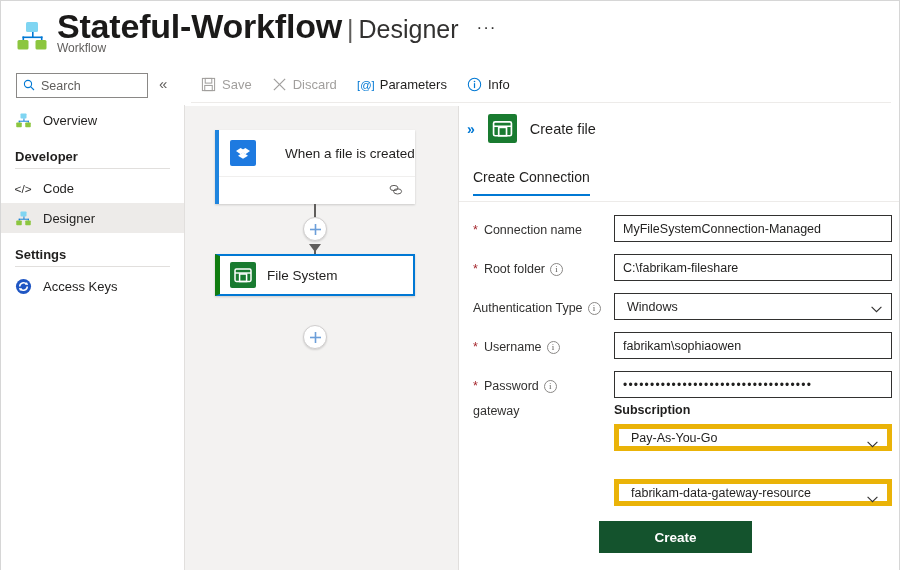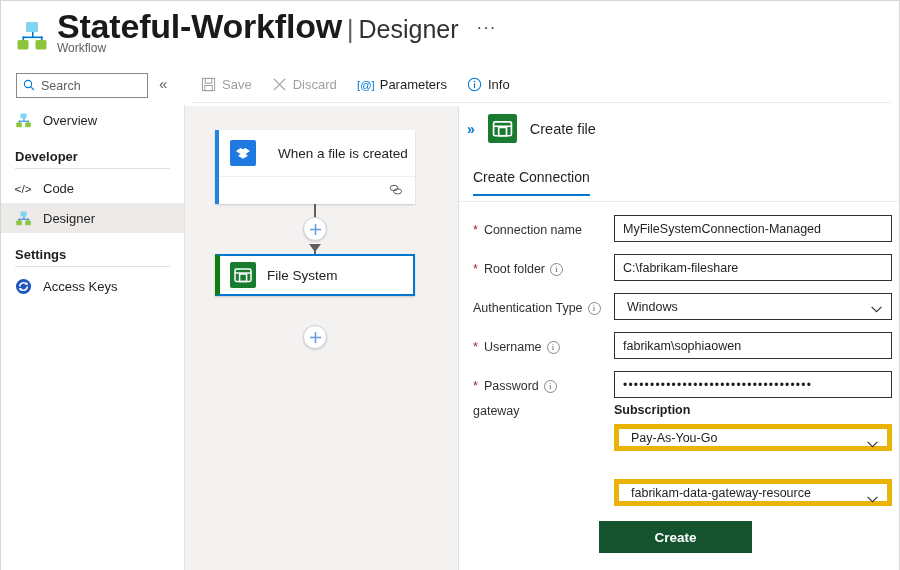--- a/index.html
+++ b/index.html
@@ -86,21 +86,21 @@
     position: absolute; left: 184px; top: 105px;
     width: 273px; height: 464px; background: #f3f2f1;
     overflow: hidden;
   }
   .card {
     position: absolute; background: #fff;
     box-shadow: 0 1px 2px rgba(0,0,0,0.16);
   }
   .card-trigger { left: 30px; top: 24px; width: 200px; height: 74px; border-left: 4px solid #1f85de; }
   .card-trigger .crow1 {
-    height: 46px; display: flex; align-items: center; padding-left: 11px; gap: 22px;
+    height: 46px; display: flex; align-items: center; padding-left: 11px; gap: 29px;
   }
   .card-trigger .crow2 {
     height: 27px; border-top: 1px solid #f0efee; position: relative;
   }
   .card-title { font-size: 13.5px; color: #201f1e; }
   .link-glyph { position: absolute; right: 11px; top: 6px; width: 16px; height: 14px; }
 
   .card-action {
     left: 30px; top: 148px; width: 200px; height: 42px;
     border: 2px solid #0078d4; border-left: 5px solid #107c10;

